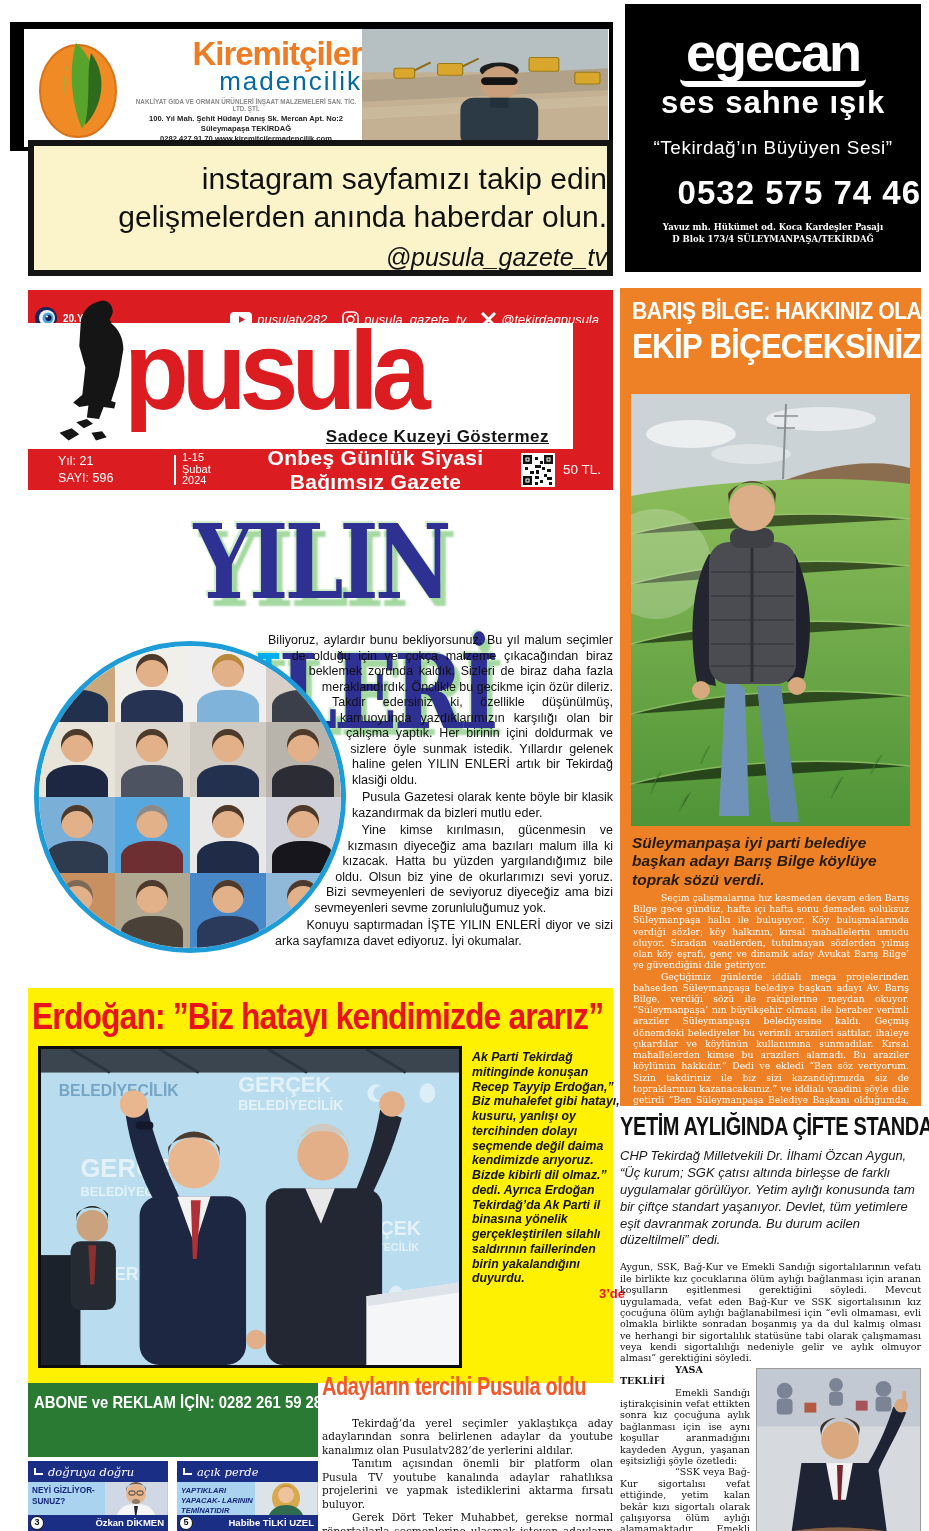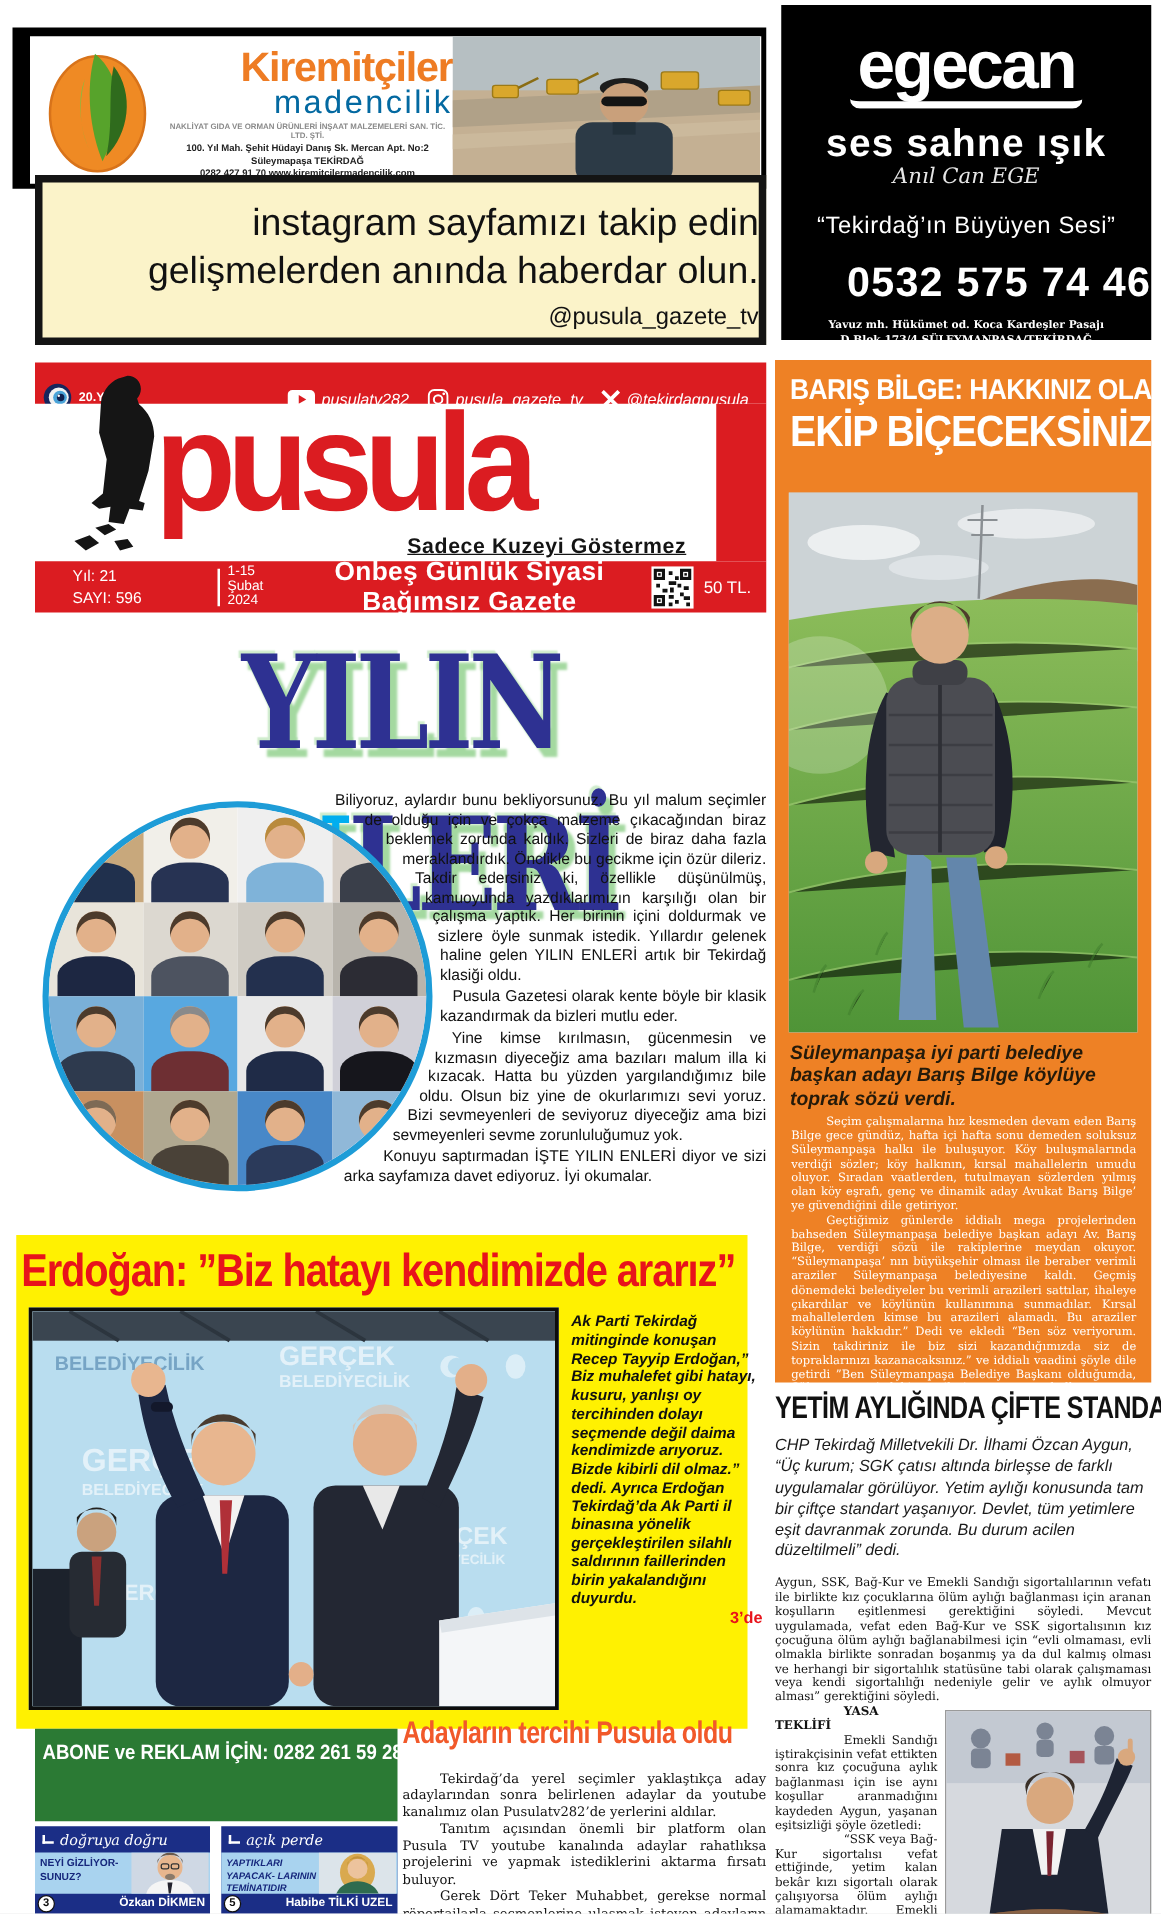--- a/index.html
+++ b/index.html
@@ -16,31 +16,31 @@
   .km-title{color:#ee7c24;font-weight:bold;font-size:33px;line-height:.95;text-align:right;letter-spacing:-1px;}
   .km-sub{color:#0369a1;font-size:26px;text-align:right;letter-spacing:2px;line-height:.95;}
   .km-tag{font-size:6.3px;color:#8a8a8a;font-weight:bold;margin-top:4px;}
   .km-adr{font-size:7.6px;color:#222;font-weight:bold;line-height:1.35;margin-top:2px;}
   .km-photo{flex:1;height:118px;margin-right:1px;}
 
   
   #ad-egecan{left:625px;top:4px;width:296px;height:268px;background:#000;color:#fff;text-align:center;padding-top:24px;}
   .eg-title{display:inline-block;font-size:54px;font-weight:bold;line-height:.9;letter-spacing:-2px;
             border-bottom:6px solid #fff;padding:0 6px 4px 6px;border-radius:0 0 8px 8px;}
-  .eg-l2{font-size:31px;font-weight:bold;letter-spacing:1px;margin-top:12px;line-height:1;}
+  .eg-l2{font-size:31px;font-weight:bold;letter-spacing:1px;margin-top:0;line-height:1;}
   .eg-l3{font-size:17px;color:#e6e6e6;font-family:"DejaVu Serif",serif;font-style:italic;margin-top:1px;}
   .eg-slogan{font-size:19px;letter-spacing:.5px;margin-top:19px;}
   .eg-phone{font-size:33px;font-weight:bold;margin-top:15px;letter-spacing:1px;text-align:right;}
   .eg-adr{font-size:8.5px;font-weight:bold;font-family:"DejaVu Serif",serif;line-height:1.5;margin-top:9px;}
 
   
   #insta-banner{left:28px;top:140px;width:585px;height:136px;background:#fbf3c9;border:6px solid #141414;
     text-align:right;padding-top:14px;color:#111;}
   .ib-line{font-size:30px;line-height:1.25;}
-  .ib-handle{font-size:19px;margin-top:8px;}
+  .ib-handle{font-size:25px;margin-top:8px;font-style:italic;}
 
   
   #masthead{left:28px;top:290px;width:585px;height:200px;background:#db1c21;}
   .mh-top{position:absolute;top:13px;left:0;right:0;height:33px;display:flex;align-items:center;
           justify-content:flex-end;gap:15px;padding-right:14px;color:#fff;}
   .mh-anniv{position:absolute;left:6px;top:2px;display:flex;align-items:center;gap:3px;color:#fff;
             font-weight:bold;font-size:10px;}
   .mh-soc{display:flex;align-items:center;gap:5px;font-size:13px;font-style:italic;}
   .mh-band{position:absolute;top:33px;left:0;right:0;height:126px;background:#fff;overflow:hidden;}
   .mh-logo{position:absolute;left:96px;top:-16px;font-size:106px;font-weight:bold;color:#db1c21;
@@ -70,21 +70,21 @@
   .collage{float:left;width:312px;height:312px;margin:8px 6px 0 6px;shape-outside:circle(51%);
     border-radius:50%;overflow:hidden;border:5px solid #1e9cd7;display:grid;
     grid-template-columns:repeat(4,1fr);grid-template-rows:repeat(4,1fr);background:#fff;}
   .face{position:relative;overflow:hidden;}
   .face::before{content:"";position:absolute;left:50%;top:10%;width:42%;height:44%;margin-left:-21%;
     background:var(--skin,#e2b18a);border-radius:50%;box-shadow:inset 0 6px 0 var(--hair,#4c3b2c);}
   .face::after{content:"";position:absolute;left:9%;bottom:-4%;width:82%;height:46%;
     background:var(--suit,#20304d);border-radius:45% 45% 0 0;}
 
   
-  #erdogan{left:13px;top:988px;width:585px;height:395px;background:#fff101;}
+  #erdogan{left:28px;top:988px;width:585px;height:395px;background:#fff101;}
   .er-head{margin:8px 4px 0 4px;color:#e8131b;font-weight:bold;font-size:37px;white-space:nowrap;
     transform:scaleX(.86);transform-origin:left top;letter-spacing:-1px;}
   .er-photo{position:absolute;left:10px;top:58px;width:424px;height:322px;border:3px solid #0d0d0d;background:#b9ddef;}
   .er-body{position:absolute;left:444px;top:62px;width:153px;font-weight:bold;font-style:italic;
     font-size:12.3px;line-height:1.2;color:#101010;}
   .er-body p{margin:0;}
   .er-jump{color:#e8131b;font-weight:bold;font-style:normal;font-size:13px;text-align:right;margin-top:0;}
 
   
   #abone{left:28px;top:1383px;width:290px;height:74px;background:#2b7a34;color:#fff;}
@@ -179,21 +179,20 @@
       <circle cx="120" cy="55" r="17" fill="#c9a07b"></circle>
       <rect x="104" y="49" width="32" height="8" rx="4" fill="#141414"></rect>
       <rect x="86" y="70" width="68" height="50" rx="12" fill="#2c3a46"></rect>
       <rect x="112" y="70" width="16" height="10" fill="#22303a"></rect>
     </svg>
   </div>
 
   <div class="abs" id="ad-egecan">
     <div class="eg-title">egecan</div>
     <div class="eg-l2">ses sahne ışık</div>
-    <div class="eg-l3">Anıl Can EGE</div>
     <div class="eg-slogan">“Tekirdağ’ın Büyüyen Sesi”</div>
     <div class="eg-phone">0532 575 74 46</div>
     <div class="eg-adr">
       <span>Yavuz mh. Hükümet od. Koca Kardeşler Pasajı</span><br>
       <span>D Blok 173/4 SÜLEYMANPAŞA/TEKİRDAĞ</span>
     </div>
   </div>
 
   <div class="abs" id="insta-banner">
     <div class="ib-line">instagram sayfamızı takip edin</div>

